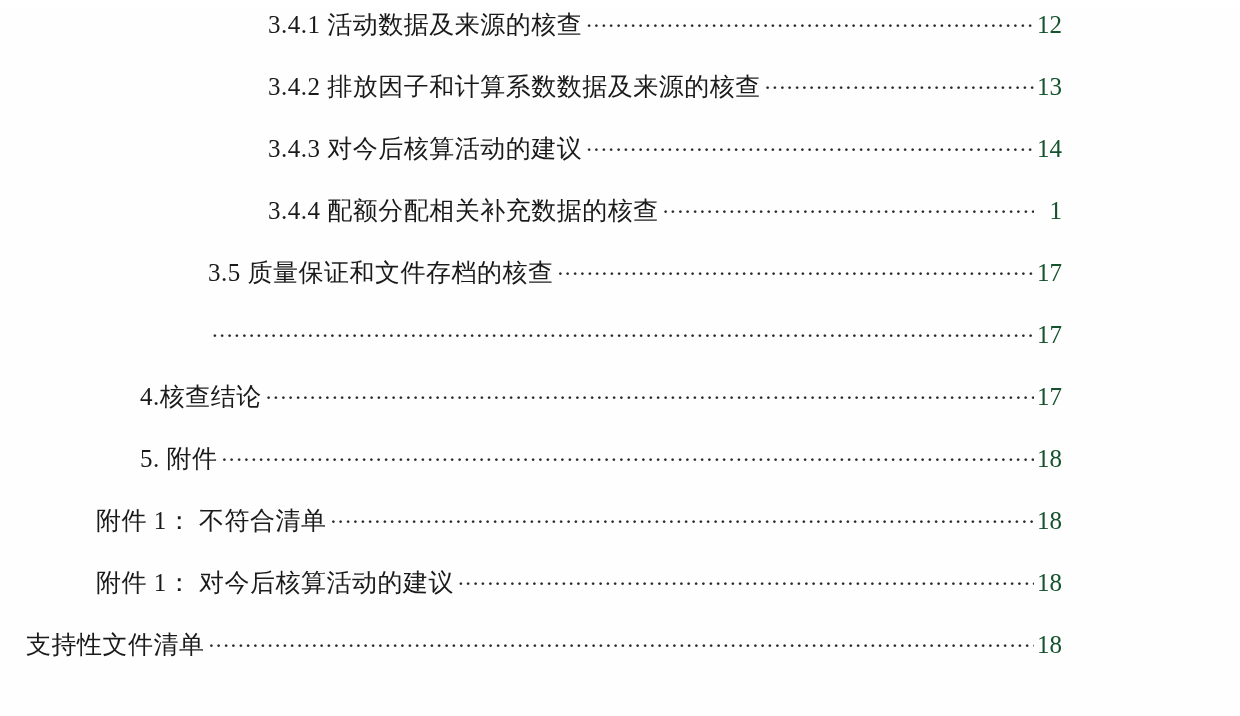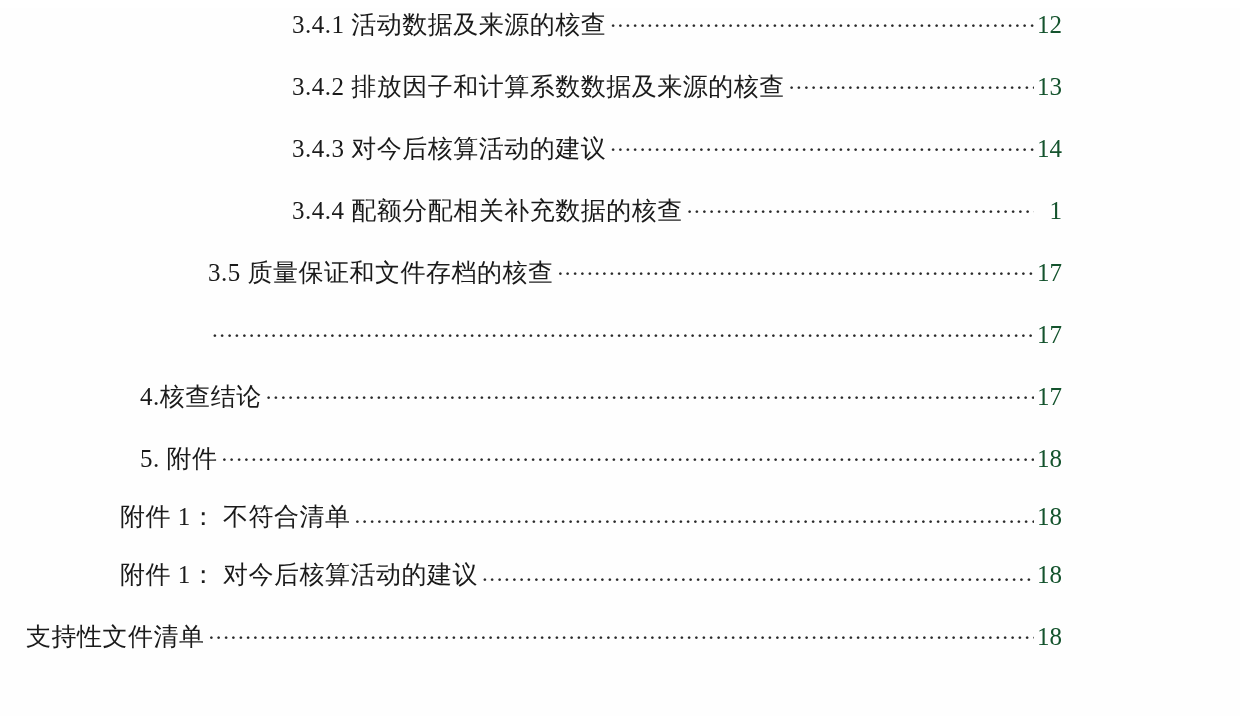--- a/index.html
+++ b/index.html
@@ -32,22 +32,22 @@
     display: flex;
     align-items: baseline;
     font-size: 25px;
     line-height: 1.0;
     color: #1a1a1a;
     white-space: nowrap;
   }
   
   .lvl-1 { padding-left: 140px; padding-right: 178px; }
   .lvl-2 { padding-left: 208px; padding-right: 178px; }
-  .lvl-3 { padding-left: 268px; padding-right: 178px; margin-left: 24px; }
-  .lvl-app { padding-left: 120px; padding-right: 178px; align-items: flex-end; }
+  .lvl-3 { padding-left: 268px; padding-right: 178px; }
+  .lvl-app { padding-left: 96px; padding-right: 178px; }
 
   .entry-title {
     flex: 0 0 auto;
     letter-spacing: 0.5px;
   }
   .dots {
     flex: 1 1 auto;
     overflow: hidden;
     margin: 0 2px 0 4px;
     position: relative;

